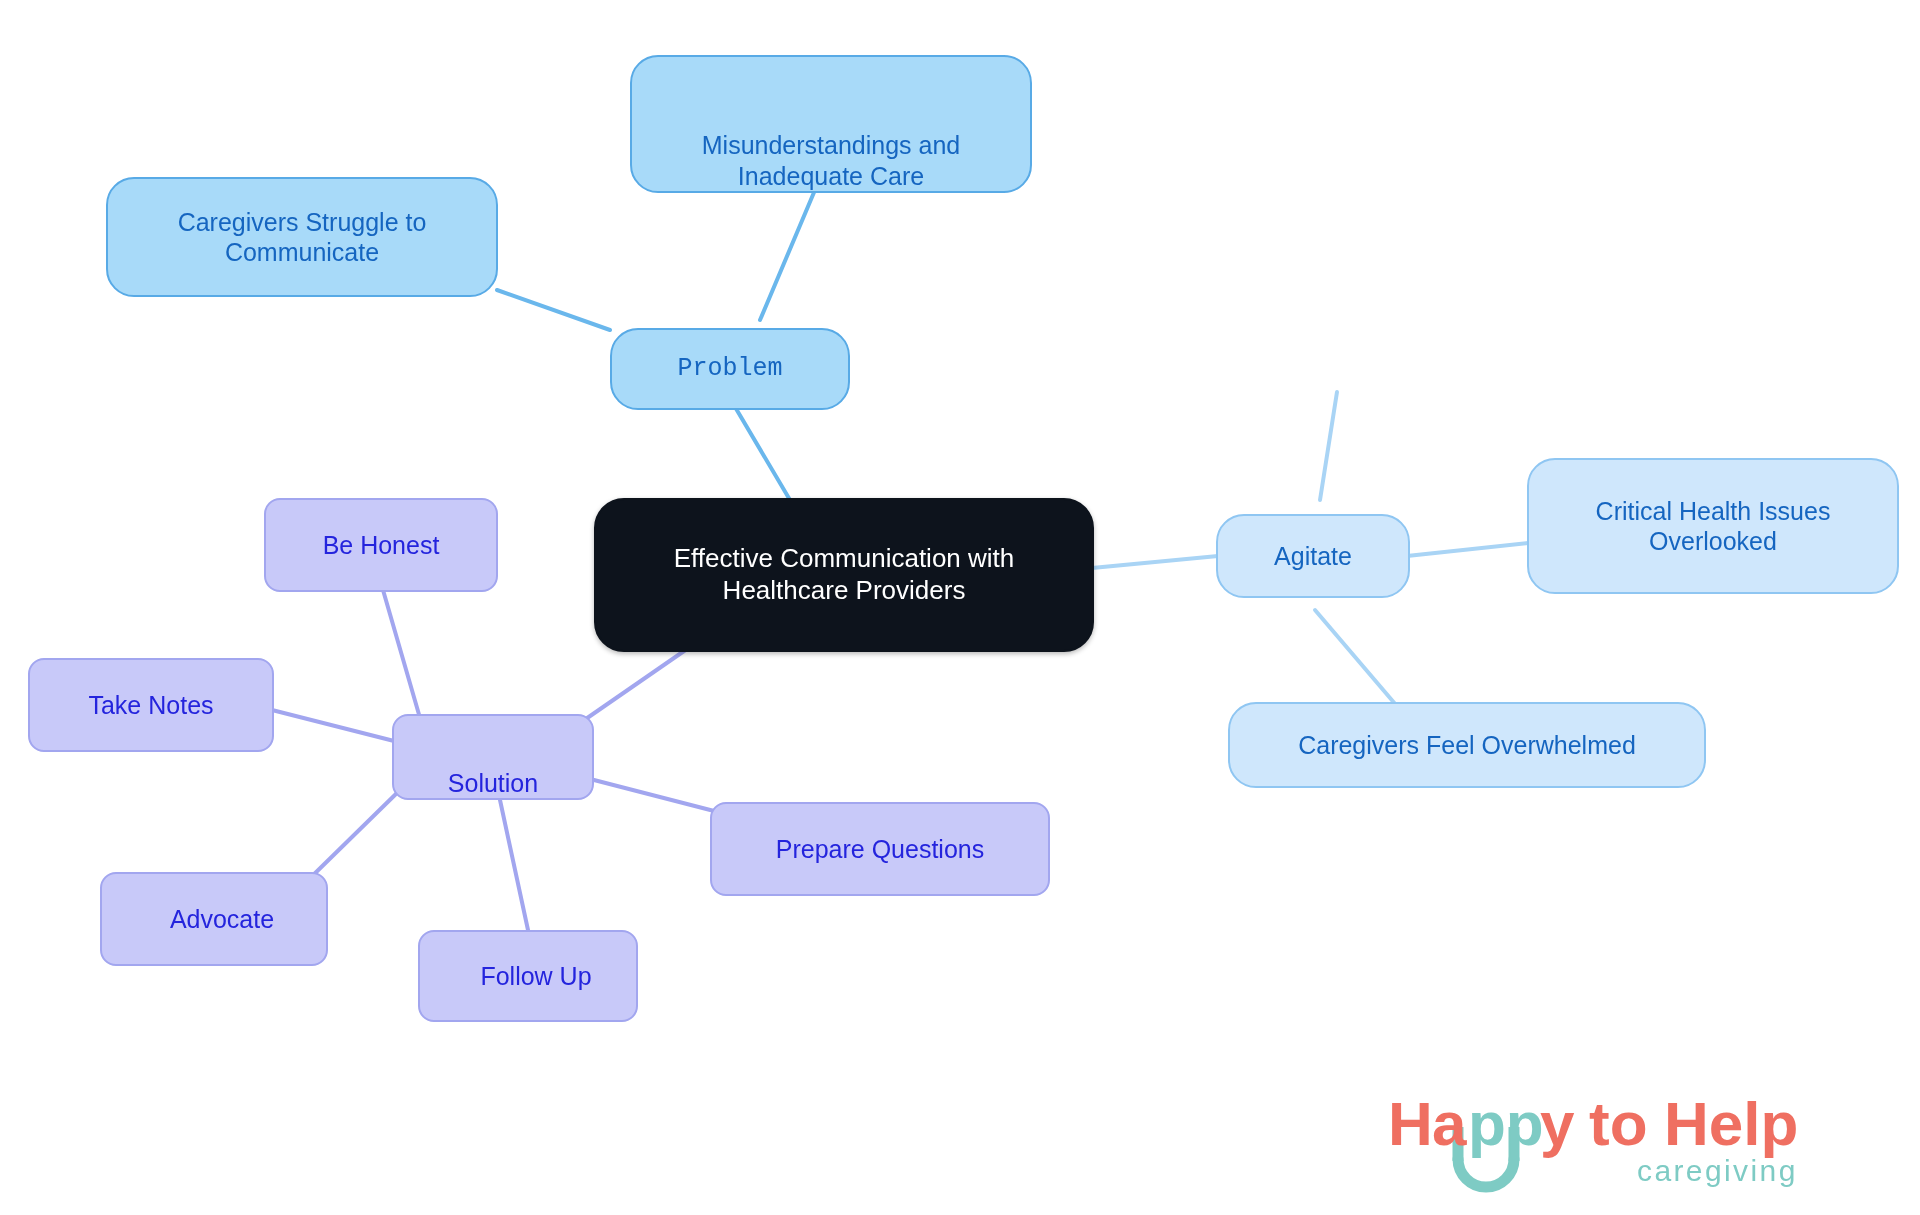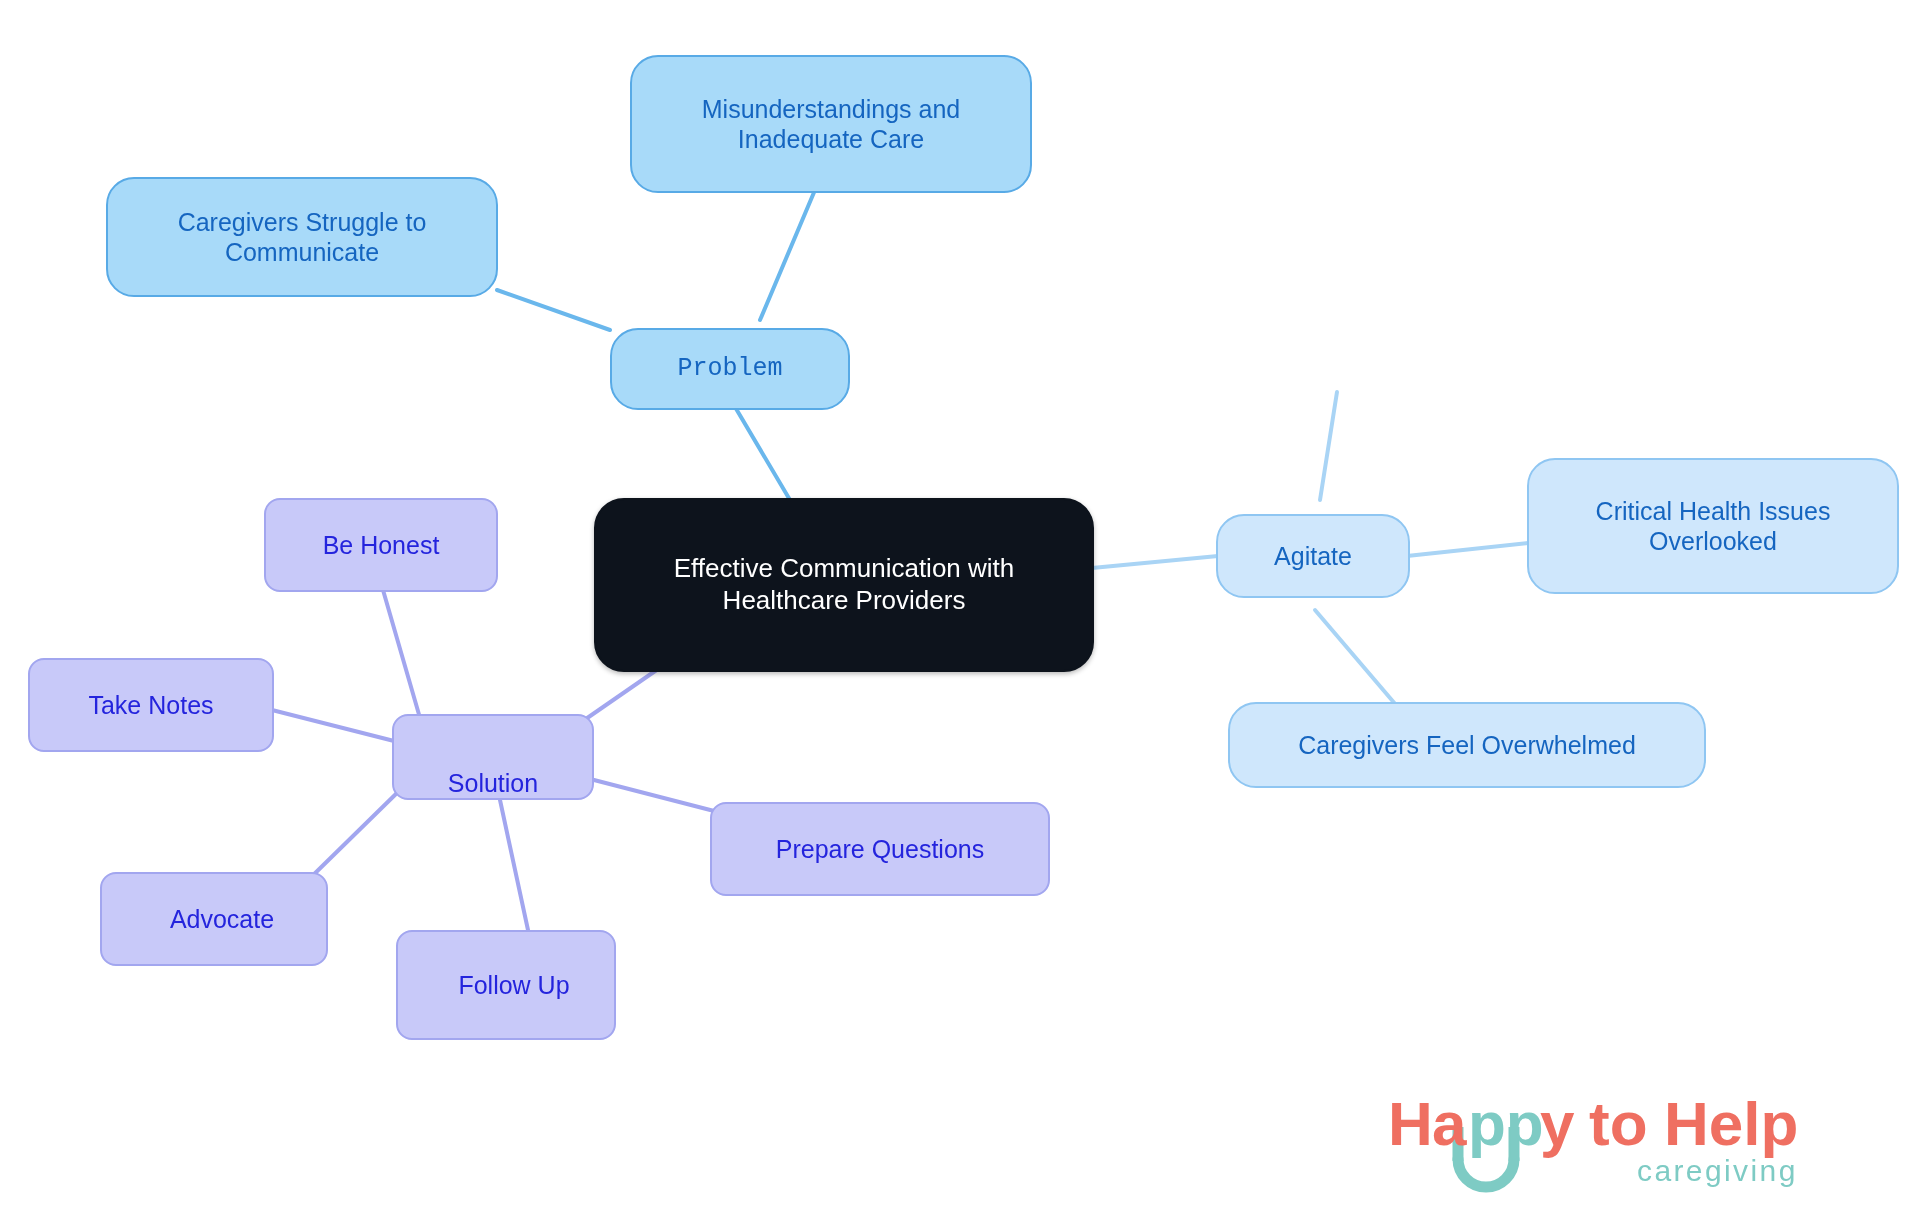--- a/index.html
+++ b/index.html
@@ -122,35 +122,35 @@
 
     <line x1="398" y1="742" x2="272" y2="710" stroke="#a2a6ef" stroke-width="4" stroke-linecap="round"></line>
 
     <line x1="400" y1="790" x2="303" y2="885" stroke="#a2a6ef" stroke-width="4" stroke-linecap="round"></line>
 
     <line x1="500" y1="800" x2="528" y2="930" stroke="#a2a6ef" stroke-width="4" stroke-linecap="round"></line>
 
     <line x1="594" y1="780" x2="718" y2="812" stroke="#a2a6ef" stroke-width="4" stroke-linecap="round"></line>
   </svg>
 
-  <div class="node root" style="left:594px; top:498px; width:500px; height:174px;">
+  <div class="node root" style="left:594px; top:498px; width:500px; height:154px;">
     <span class="label">Effective Communication with
 Healthcare Providers</span>
   </div>
 
   <div class="node problem hub" style="left:610px; top:328px; width:240px; height:82px;font-family:Liberation Mono, monospace;">
     <span class="label">Problem</span>
   </div>
 
   <div class="node problem" style="left:106px; top:177px; width:392px; height:120px;">
     <span class="label">Caregivers Struggle to
 Communicate</span>
   </div>
 
-  <div class="node problem" style="left:630px; top:55px; width:402px; height:138px;">
+  <div class="node problem" style="left:630px; top:55px; width:402px; height:138px;align-items:flex-end;">
     <span class="label">Misunderstandings and
 Inadequate Care</span>
   </div>
 
   <div class="node agitate" style="left:1216px; top:514px; width:194px; height:84px;justify-content:center;">
     <span class="label">Agitate</span>
   </div>
 
 
   <div class="node agitate" style="left:1527px; top:458px; width:372px; height:136px;">
@@ -171,21 +171,21 @@
   </div>
 
   <div class="node solution" style="left:28px; top:658px; width:246px; height:94px;">
     <span class="label">Take Notes</span>
   </div>
 
   <div class="node solution" style="left:100px; top:872px; width:228px; height:94px;padding-left:16px;">
     <span class="label">Advocate</span>
   </div>
 
-  <div class="node solution" style="left:396px; top:930px; width:220px; height:110px;padding-left:16px;">
+  <div class="node solution" style="left:418px; top:930px; width:220px; height:92px;padding-left:16px;">
     <span class="label">Follow Up</span>
   </div>
 
   <div class="node solution" style="left:710px; top:802px; width:340px; height:94px;">
     <span class="label">Prepare Questions</span>
   </div>
 
   <svg id="logo" viewBox="0 0 500 110">
 
     <path d="M 74 72 A 28 28 0 0 0 130 72" fill="none" stroke="#7ecbc4" stroke-width="11" stroke-linecap="round"></path>

